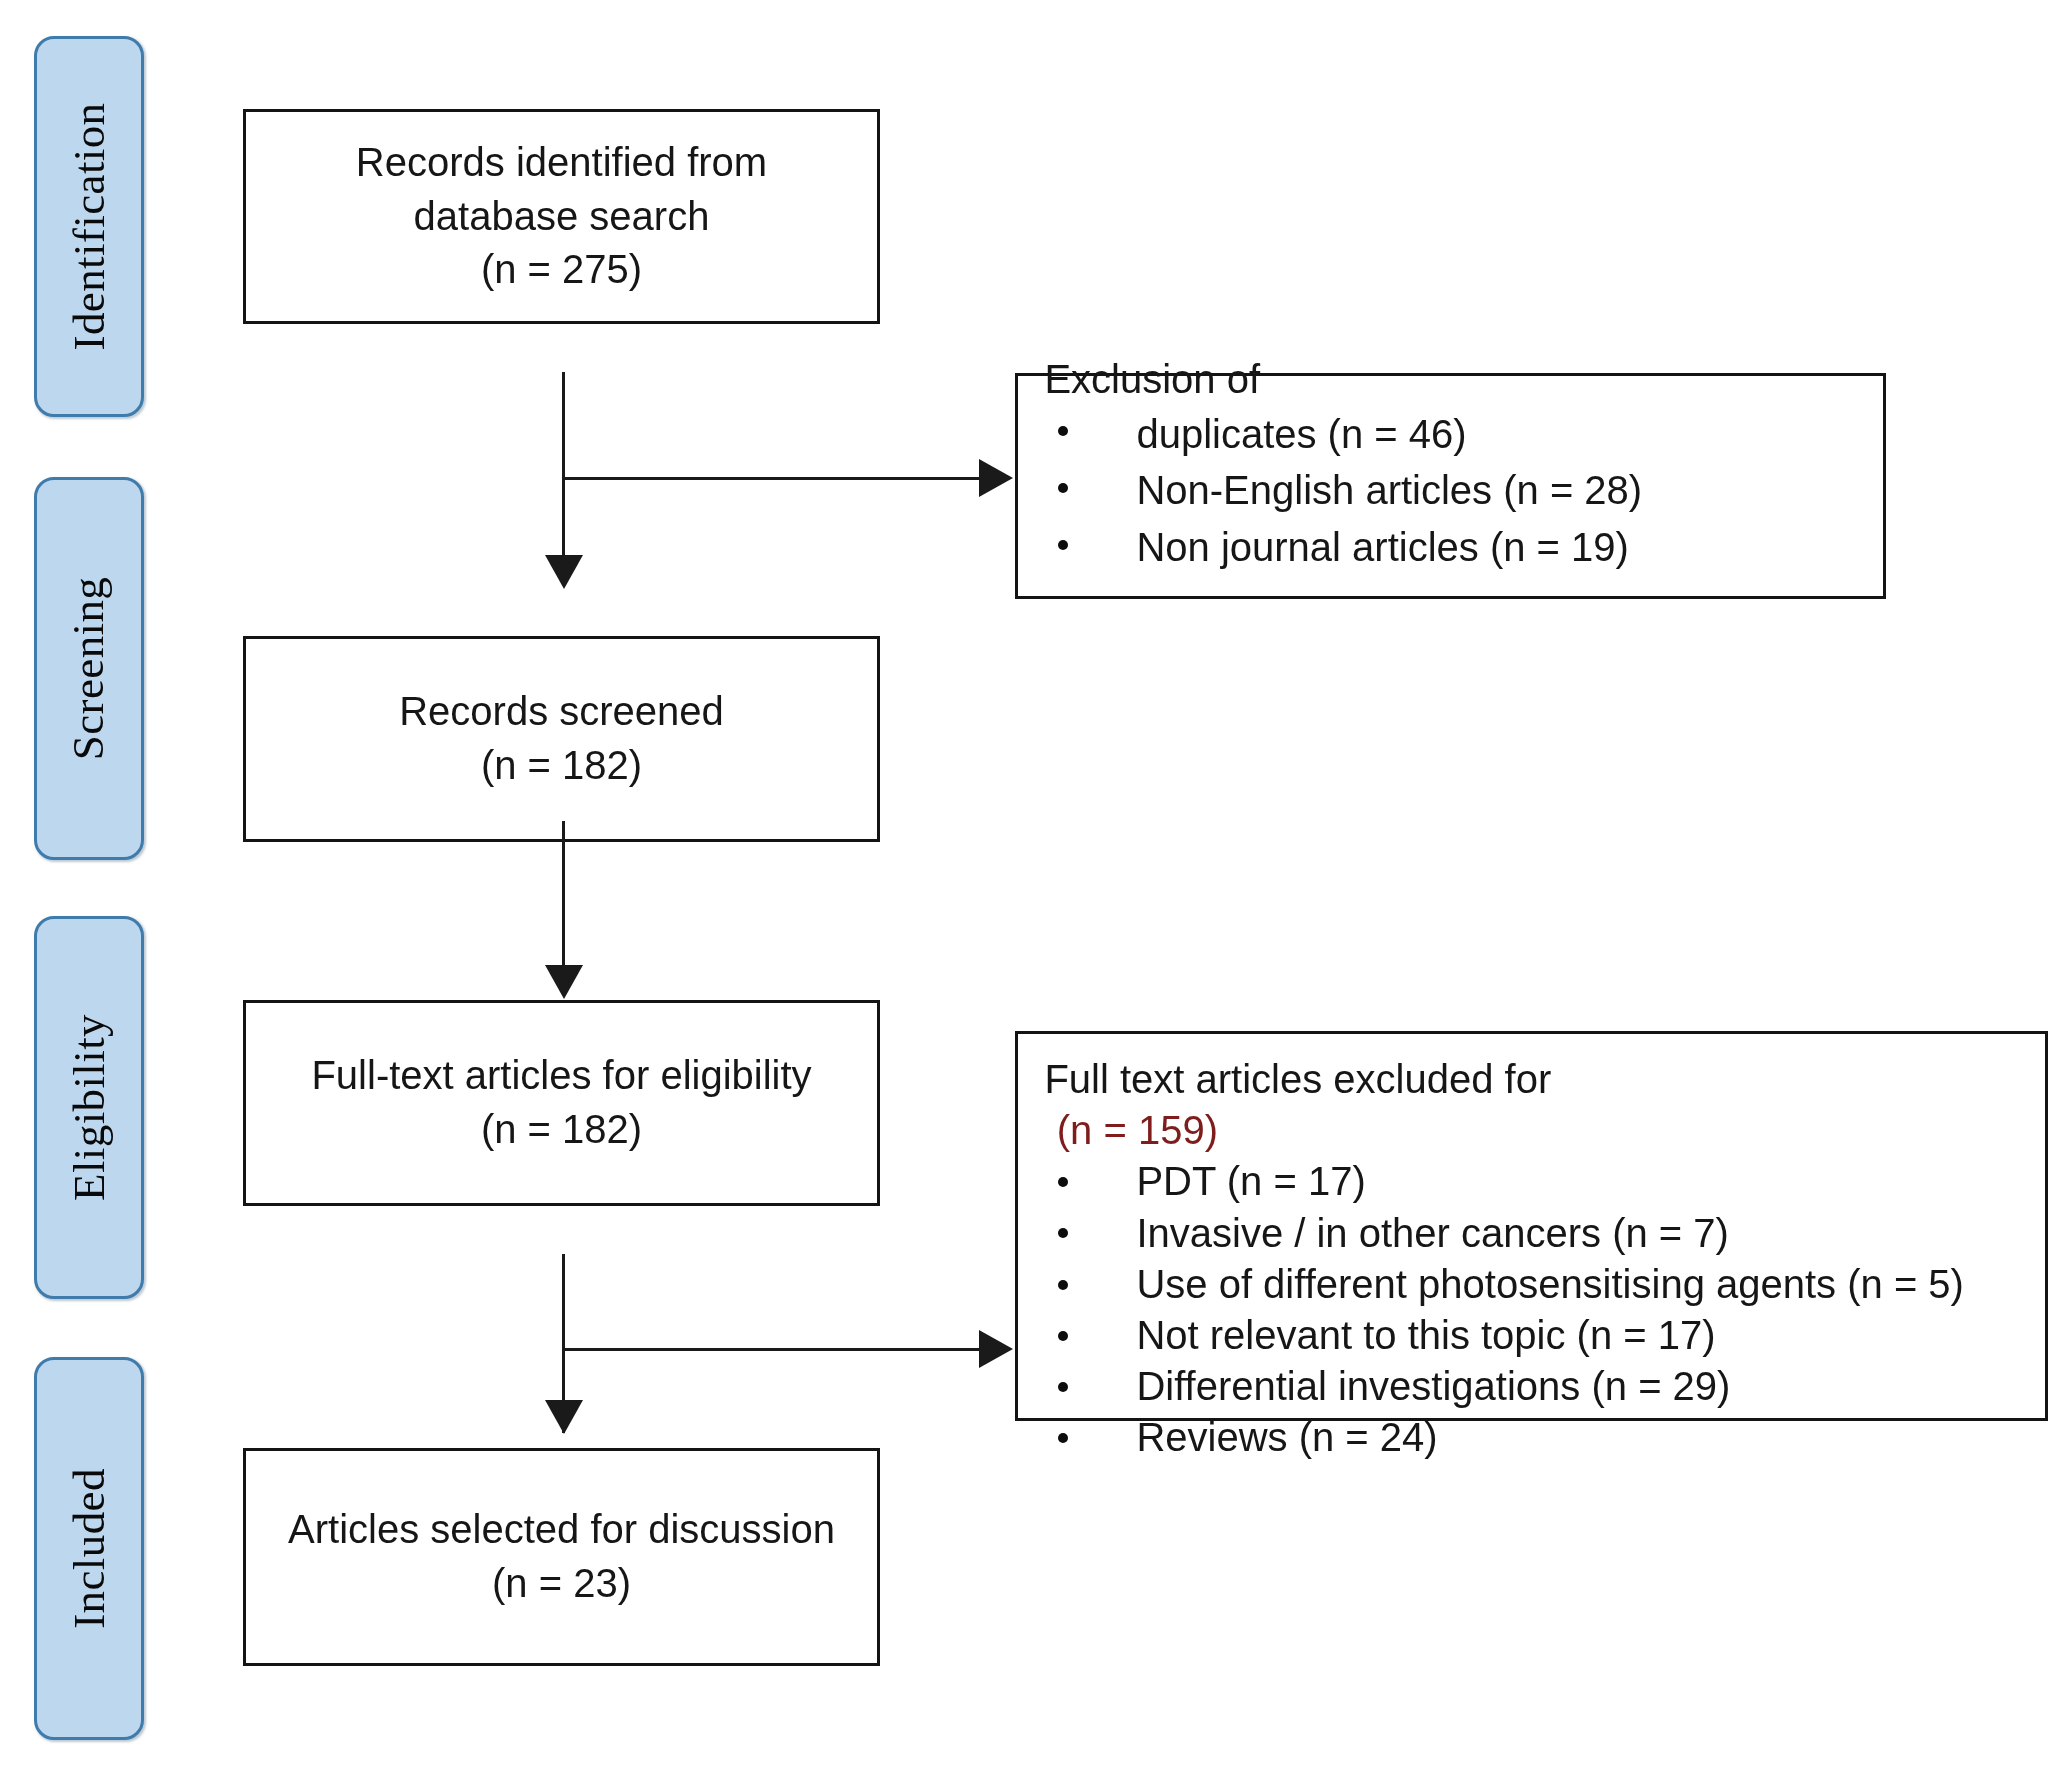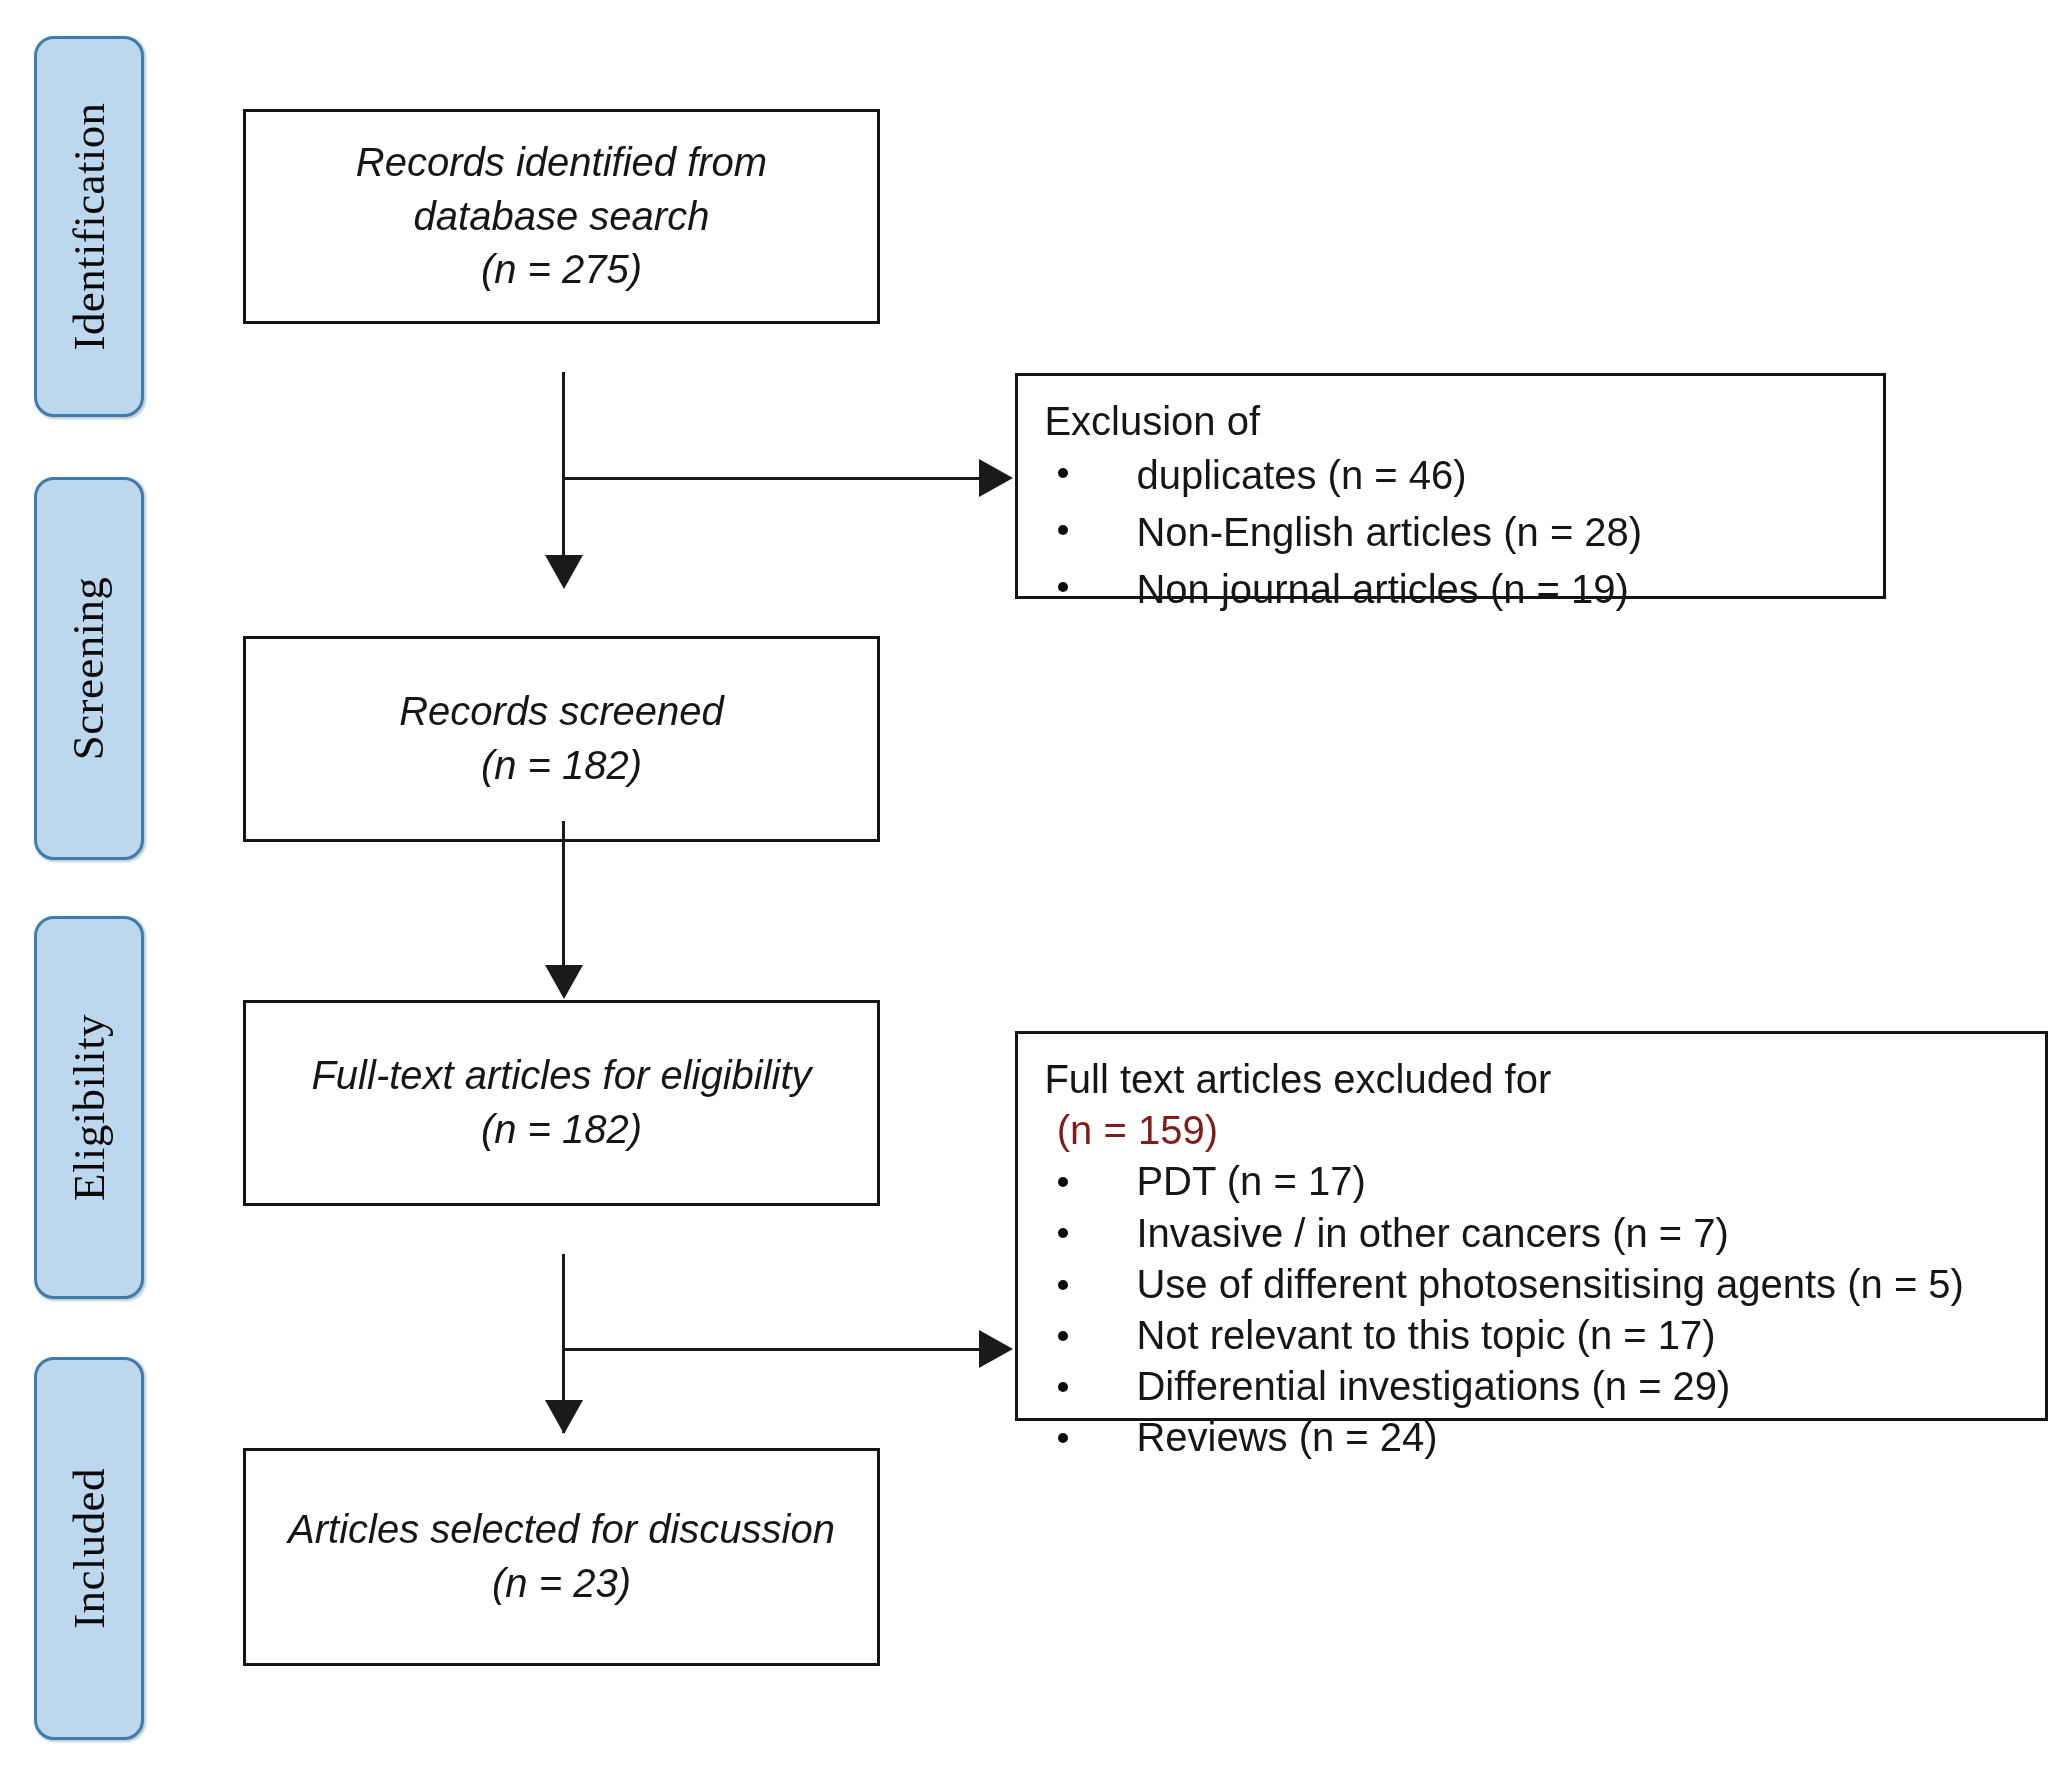--- a/index.html
+++ b/index.html
@@ -44,21 +44,20 @@
 
   
   .flow-box{
     position:absolute;
     background:#ffffff;
     border:3.1px solid #141414;
     box-sizing:border-box;
     display:flex;
     flex-direction:column;
     justify-content:center;
-    font-style:italic;
   }
   .flow-box.center-box{
     align-items:center;
     text-align:center;
   }
   .flow-box .box-line{
     font-size:40px;
     line-height:1.34;
     color:#161616;
     white-space:nowrap;
@@ -174,21 +173,21 @@
   <div class="flow-box center-box" id="box-eligibility" style="left:243px;top:1000px;width:637px;height:206px;">
     <div class="box-line">Full-text articles for eligibility</div>
     <div class="box-line">(n = 182)</div>
   </div>
 
   <div class="flow-box center-box" id="box-included" style="left:243px;top:1448px;width:637px;height:218px;">
     <div class="box-line">Articles selected for discussion</div>
     <div class="box-line">(n = 23)</div>
   </div>
 
-  <div class="excl-box" id="exclusion-top" style="left:1015px;top:373px;width:871px;height:226px;">
+  <div class="excl-box" id="exclusion-top" style="left:1015px;top:373px;width:871px;height:226px;justify-content:flex-end;">
     <div class="excl-heading">Exclusion of</div>
     <ul class="excl-list">
       <li>
         <span class="bullet-dot"></span>
         <span>duplicates (n = 46)</span>
       </li>
       <li>
         <span class="bullet-dot"></span>
         <span>Non-English articles (n = 28)</span>
       </li>

